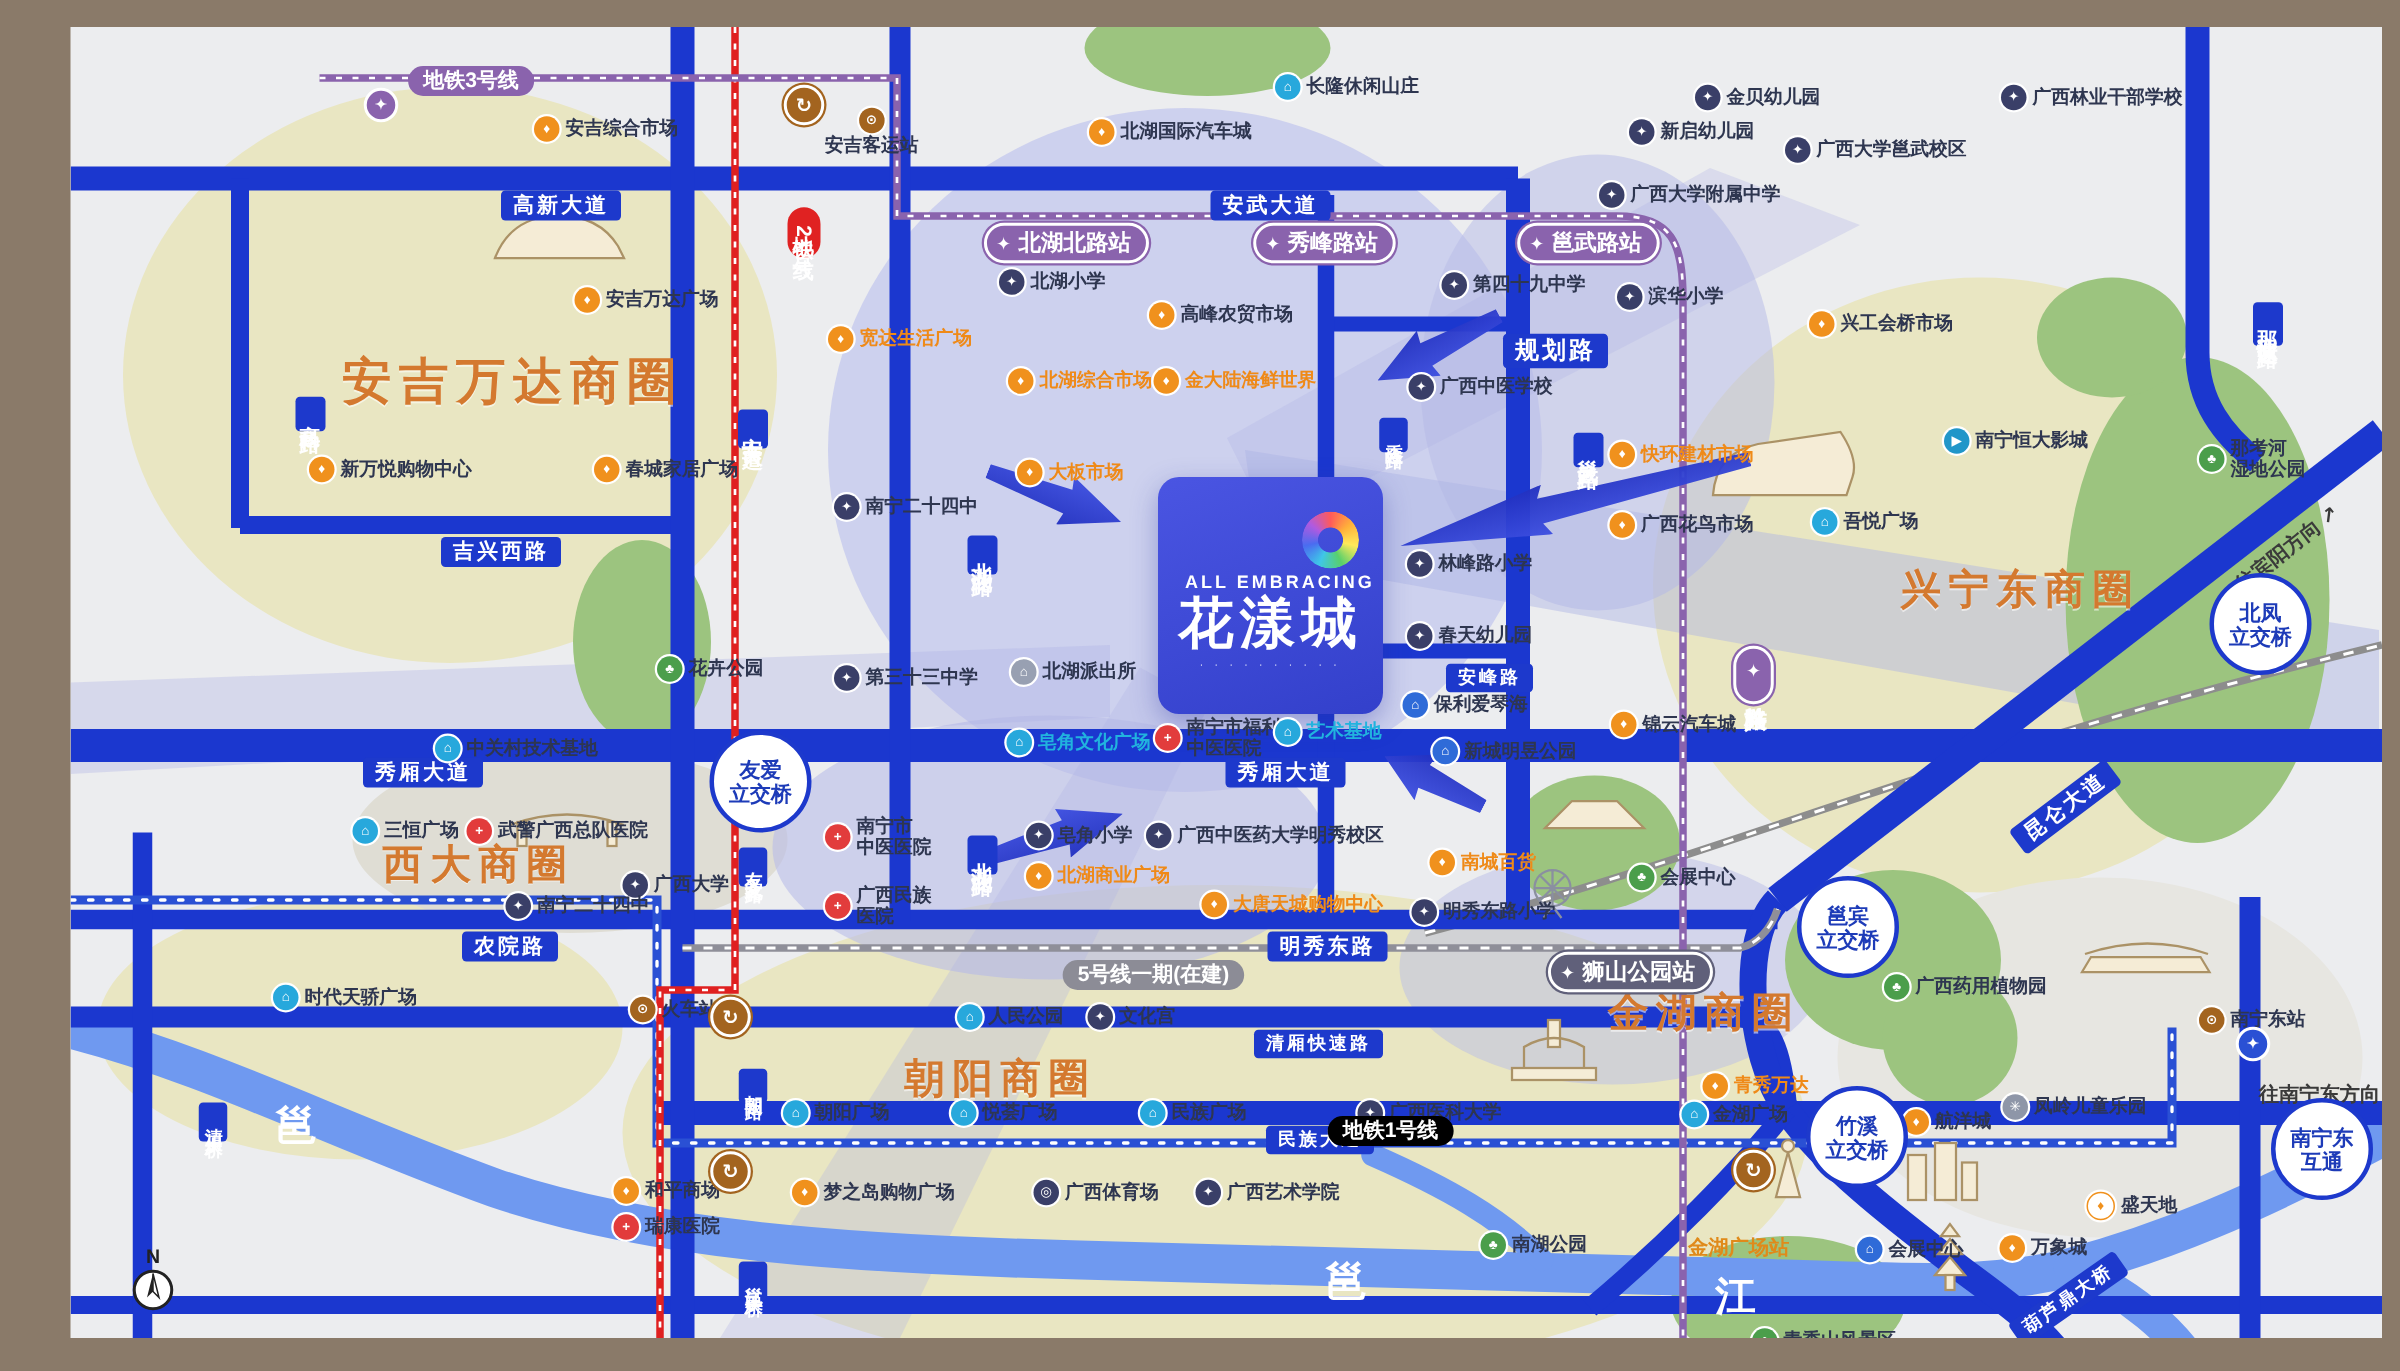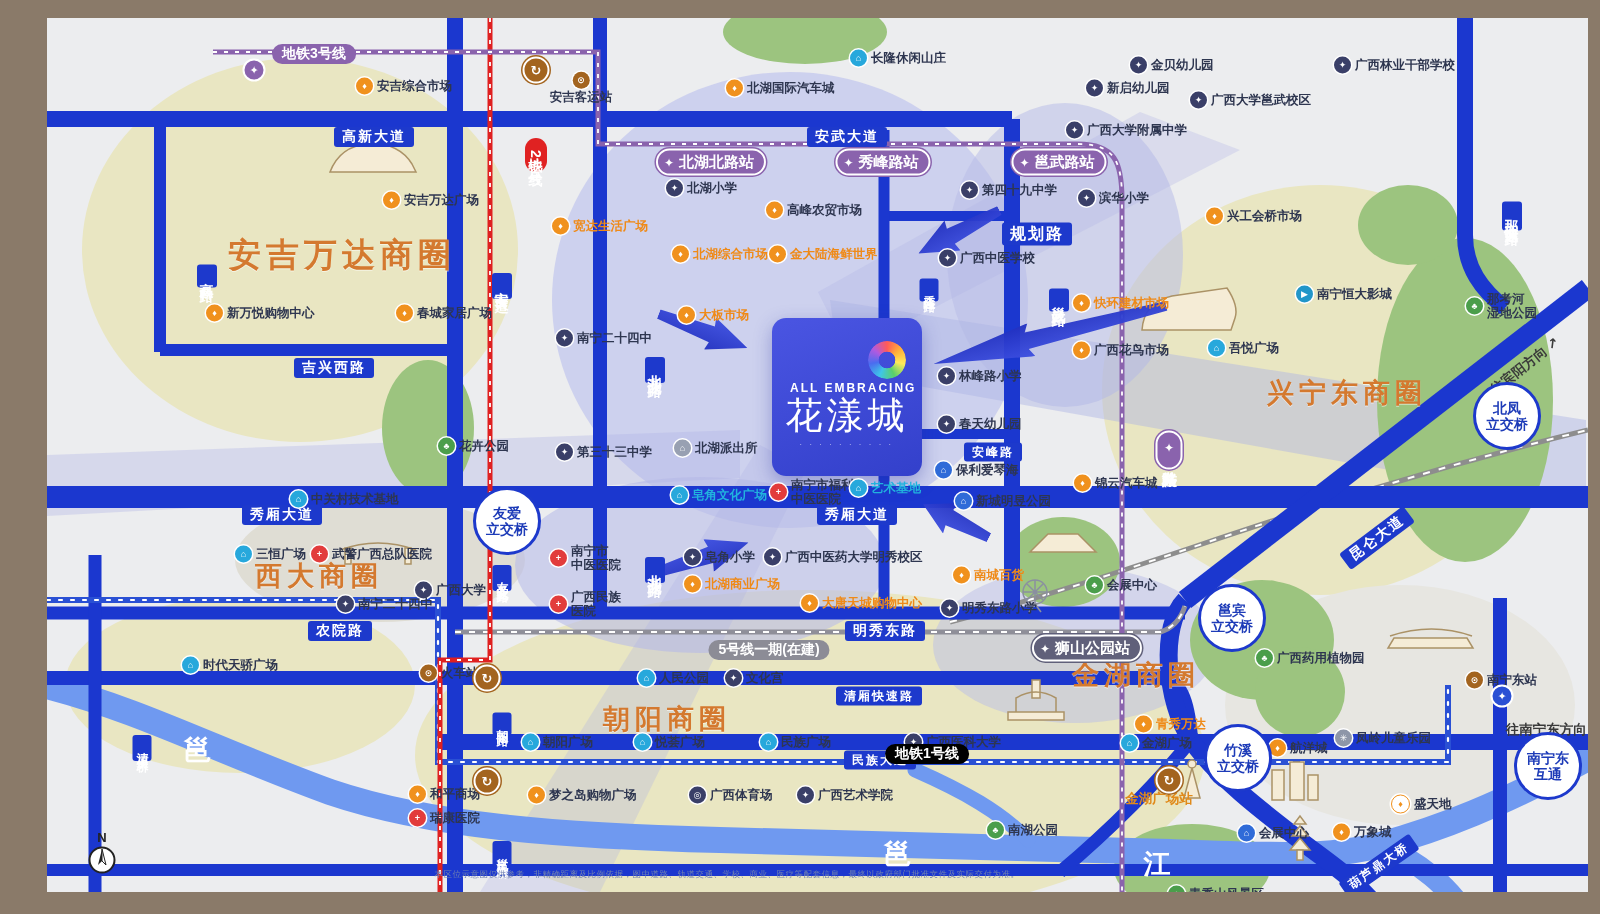--- a/index.html
+++ b/index.html
@@ -35,31 +35,31 @@
   .zone-title{position:absolute;transform:translate(-50%,-50%);color:#d4792f;font-weight:900;
        letter-spacing:5px;white-space:nowrap;z-index:25;text-shadow:0 1px 0 rgba(255,255,255,.55);}
   .transfer{position:absolute;transform:translate(-50%,-50%);width:23px;height:23px;border-radius:50%;
        background:#a3641f;border:2px solid #fff;color:#fff;font-size:13px;font-weight:700;display:flex;
        align-items:center;justify-content:center;box-shadow:0 0 0 1.5px #a3641f;z-index:46;}
   .metromark{position:absolute;transform:translate(-50%,-50%);width:19px;height:19px;border-radius:50%;
        color:#fff;font-size:11px;display:flex;align-items:center;justify-content:center;z-index:46;border:2px solid #fff;}
   .direction{position:absolute;transform:translate(-50%,-50%);color:#3a3a3a;font-weight:700;font-size:13.5px;
        white-space:nowrap;z-index:35;}
   .riverlabel{position:absolute;transform:translate(-50%,-50%);color:#fff;font-size:27px;font-weight:700;z-index:22;}
-  .stationtext{position:absolute;transform:translate(-50%,-50%);color:#e08a1a;font-size:13.5px;font-weight:800;z-index:40;white-space:nowrap;}
+  .stationtext{position:absolute;transform:translate(-50%,-50%);color:#e08a1a;font-size:13.5px;font-weight:800;z-index:40;white-space:nowrap;margin-top:33px;}
   .arrow{position:absolute;height:34px;background:linear-gradient(#3c4ee0,#2130c0);opacity:.95;z-index:15;
        clip-path:polygon(0 36%,60% 25%,58% 0,100% 50%,58% 100%,60% 75%,0 64%);}
   #logo-card{position:absolute;left:725px;top:300px;width:150px;height:158px;border-radius:14px;z-index:28;
        background:linear-gradient(160deg,#4a55e2,#3340cb);display:flex;flex-direction:column;align-items:center;
        justify-content:center;color:#fff;box-shadow:0 6px 18px rgba(40,50,160,.35);}
   #pinwheel{width:38px;height:38px;border-radius:50%;align-self:flex-end;margin:-6px 16px 2px 0;
        background:conic-gradient(#ff5a5a,#ffb03a,#ffe95a,#59d06b,#3fc6e8,#4a6cf0,#b05ae0,#ff5a5a);
        -webkit-mask:radial-gradient(circle,transparent 30%,#000 32%);mask:radial-gradient(circle,transparent 30%,#000 32%);}
   #logo-en{font-size:12px;letter-spacing:2px;font-weight:700;align-self:flex-start;margin-left:18px;}
-  #logo-name{font-size:37px;font-weight:400;letter-spacing:4px;line-height:1.15;}
+  #logo-name{font-size:37px;font-weight:700;letter-spacing:4px;line-height:1.15;}
   #logo-tag{font-size:7px;letter-spacing:3px;opacity:.85;margin-top:2px;}
   #compass{position:absolute;left:38px;top:812px;width:34px;text-align:center;z-index:40;color:#222;}
   #compass .n{font-size:13px;font-weight:700;}
   .disclaimer{position:absolute;left:250px;top:851px;width:860px;text-align:center;font-size:8.5px;
        color:#7081b0;z-index:50;letter-spacing:.5px;}
 </style>
 </head>
 <body>
 
 <div id="canvas">
@@ -753,15 +753,14 @@
 
     <div id="compass">
       <div class="n">N</div>
       <svg width="30" height="30">
         <circle cx="15" cy="15" r="12.5" fill="#fff" stroke="#222" stroke-width="2"></circle>
         <polygon points="15,4 11,20 15,16" fill="#222"></polygon>
         <polygon points="15,4 19,20 15,16" fill="#fff" stroke="#222" stroke-width="1"></polygon>
       </svg>
     </div>
 
-    <div class="disclaimer">本区位示意图仅供参考，非精确距离及比例依据，图中道路、轨道交通、学校、商业、医疗等配套信息，最终以政府部门批准文件及实际交付为准。</div>
   </div>
 </div>
 
 </body></html>

